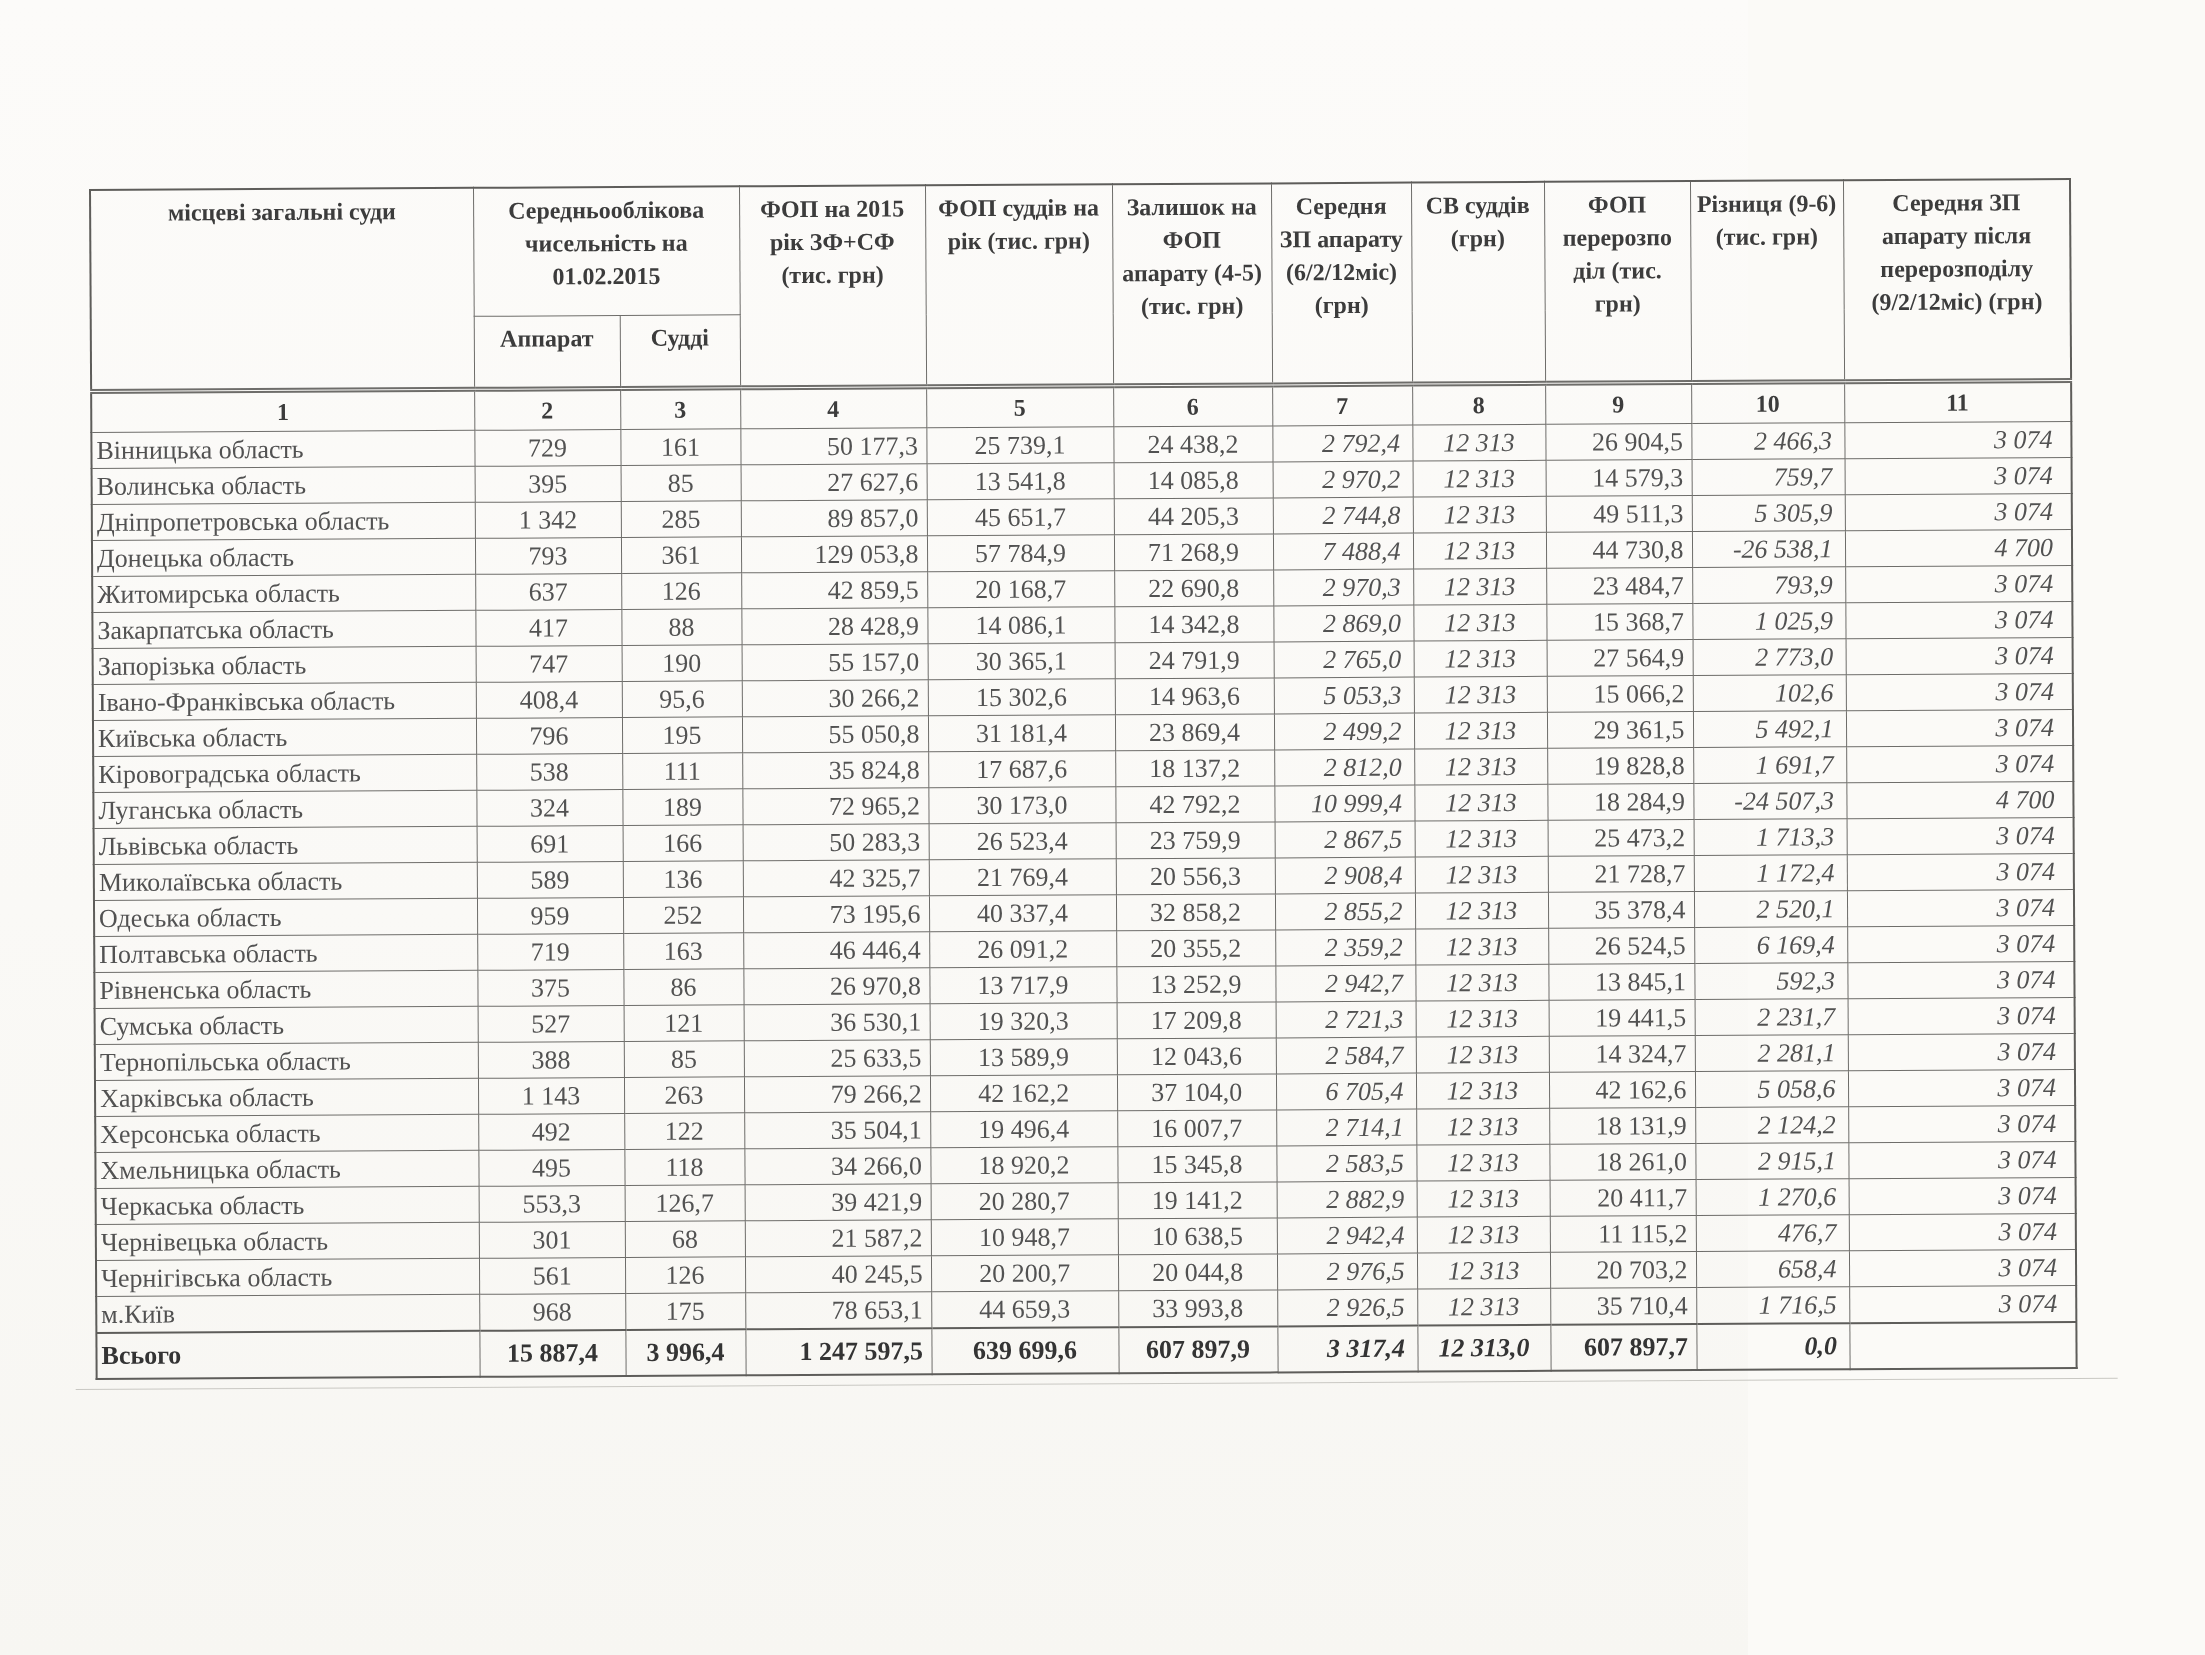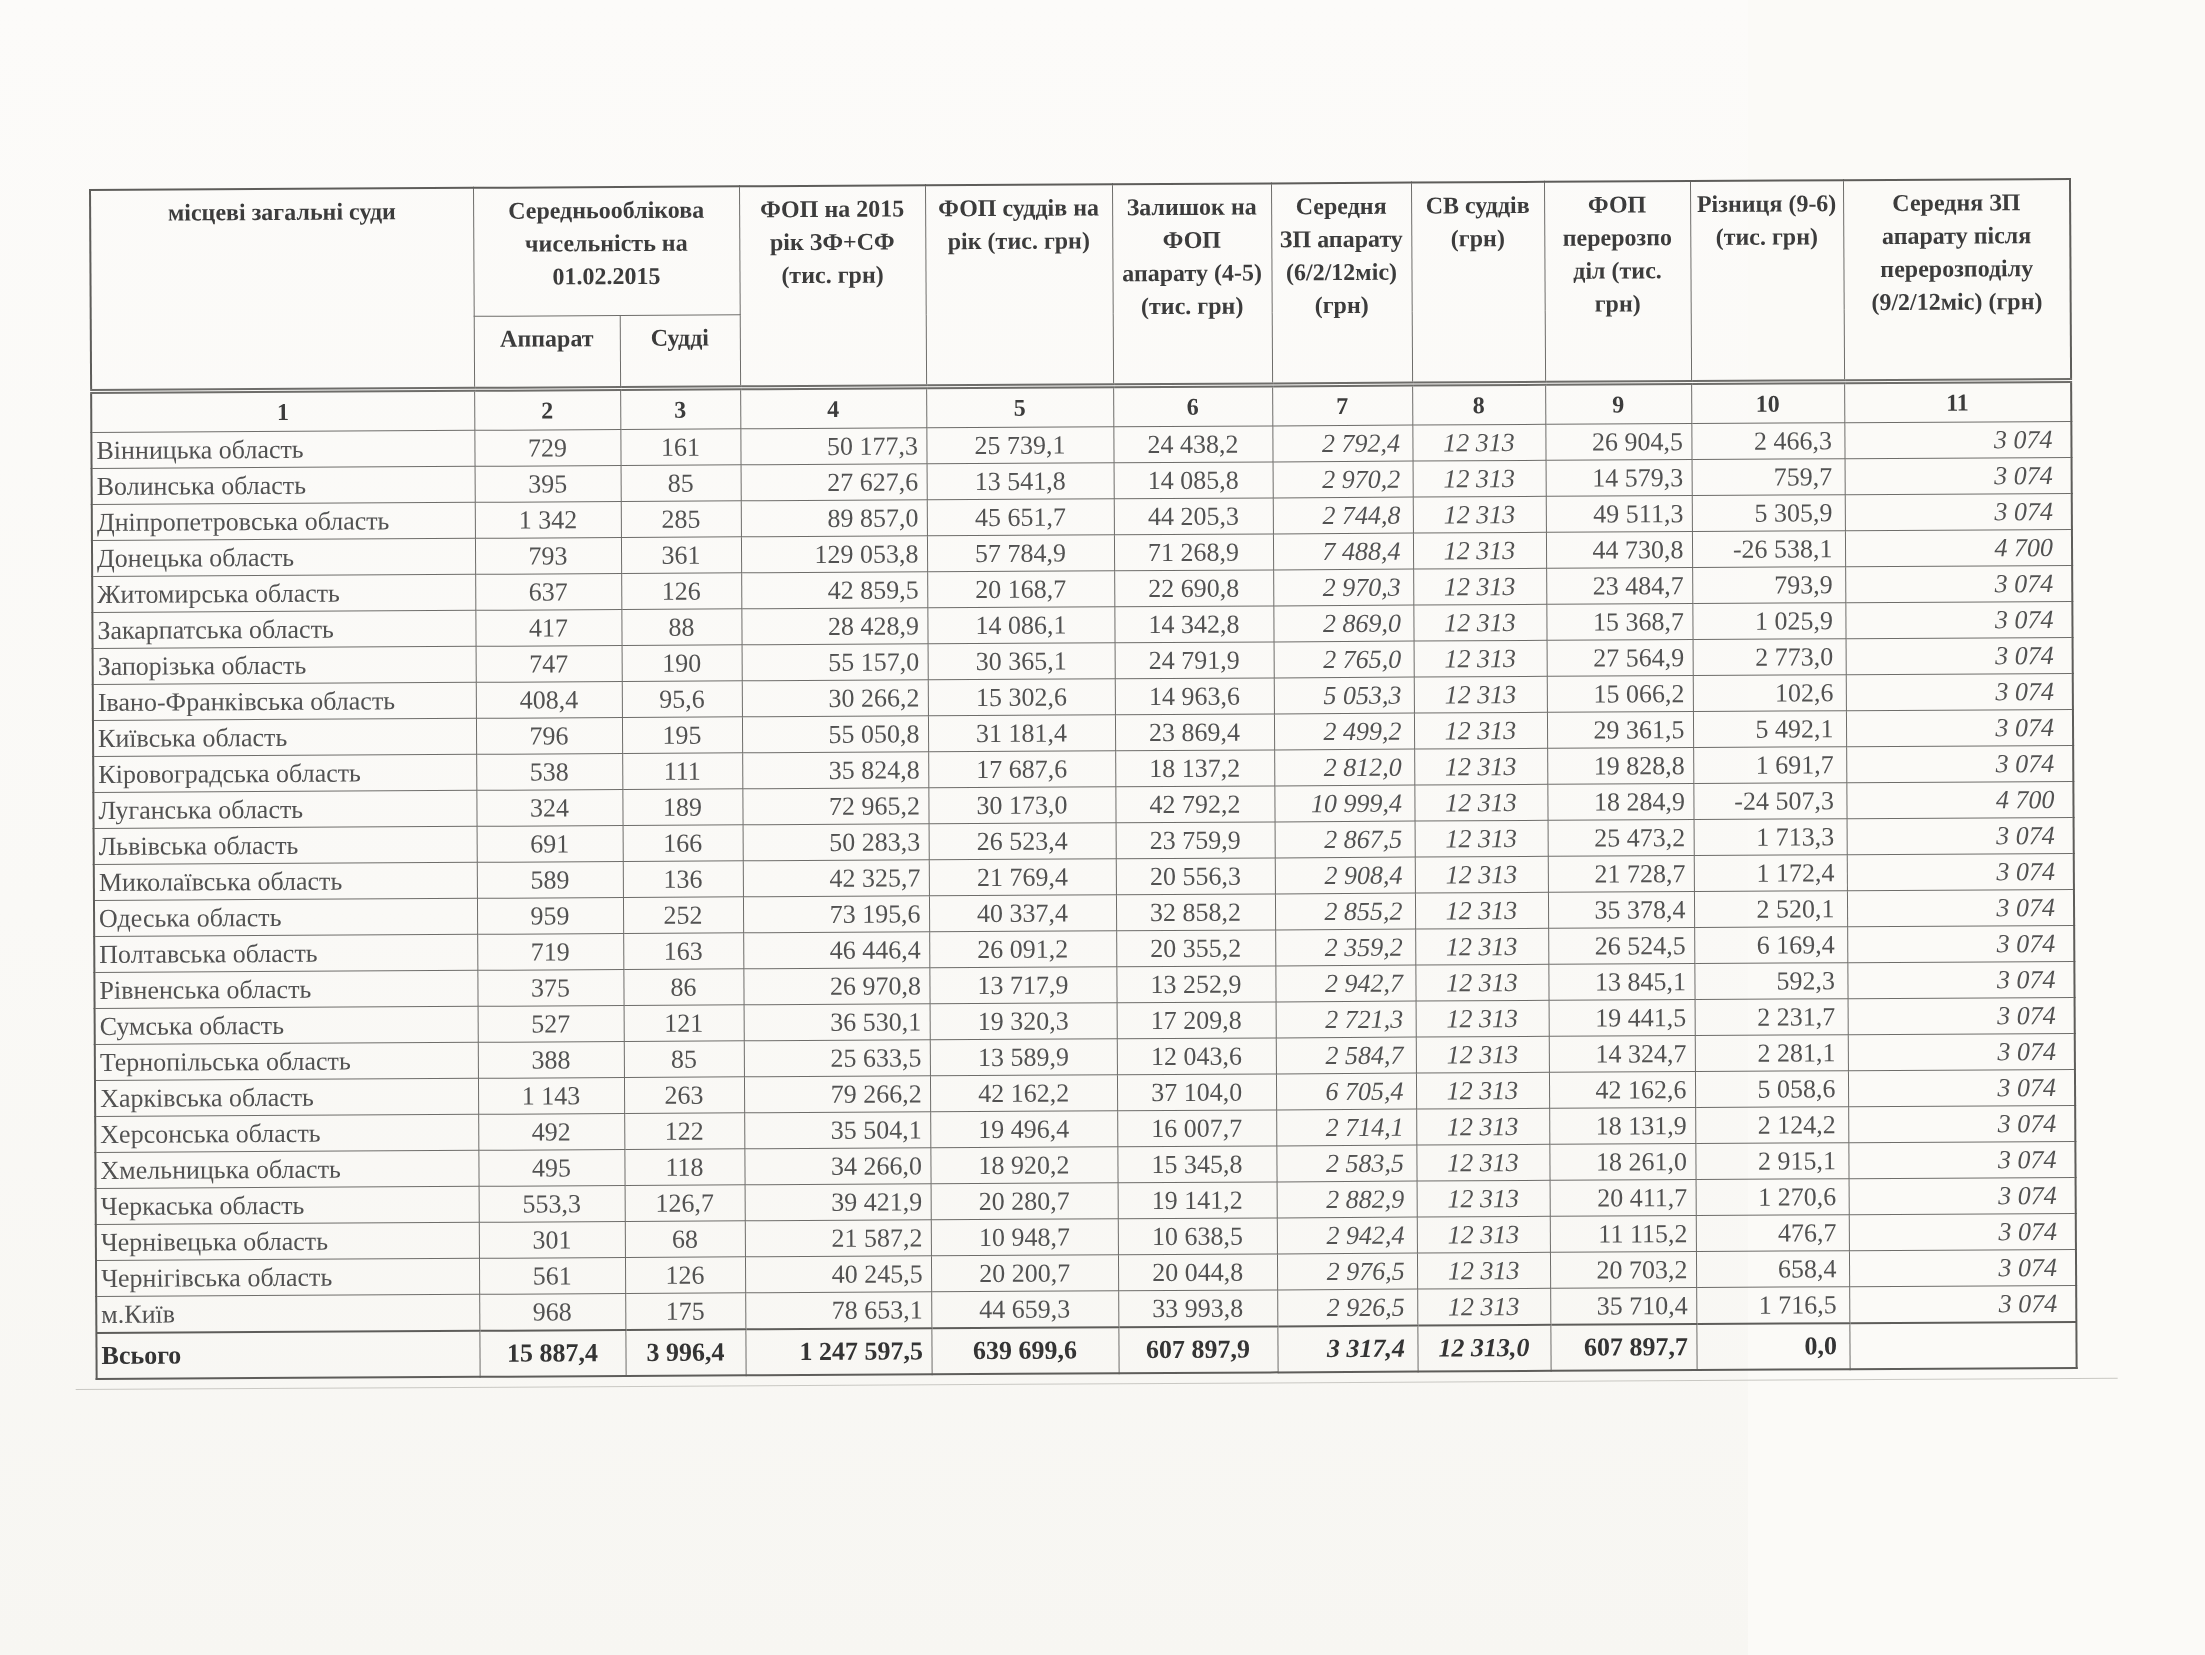--- a/index.html
+++ b/index.html
@@ -60,21 +60,21 @@
     font-size:26px;
     padding:0 4px;
     white-space:nowrap;
     color:#525252;
     vertical-align:middle;
   }
   td.c1{ text-align:left; padding-left:14px; font-size:27px; }
   td.cc{ text-align:center; }
   td.cr{ text-align:right; }
   .p8{ padding-right:8px !important; }
-  .p10{ padding-right:12px !important; }
+  .p10{ padding-right:12px !important;font-style:italic; }
   .p16{ padding-right:18px !important; }
   .it{ font-style:italic; }
   tr.total-row td{
     height:44px;
     font-weight:bold;
     color:#343434;
     border-top:2.5px solid #5e5d5a;
   }
   .scan-table{ border:2px solid #5e5d5a; }
   

